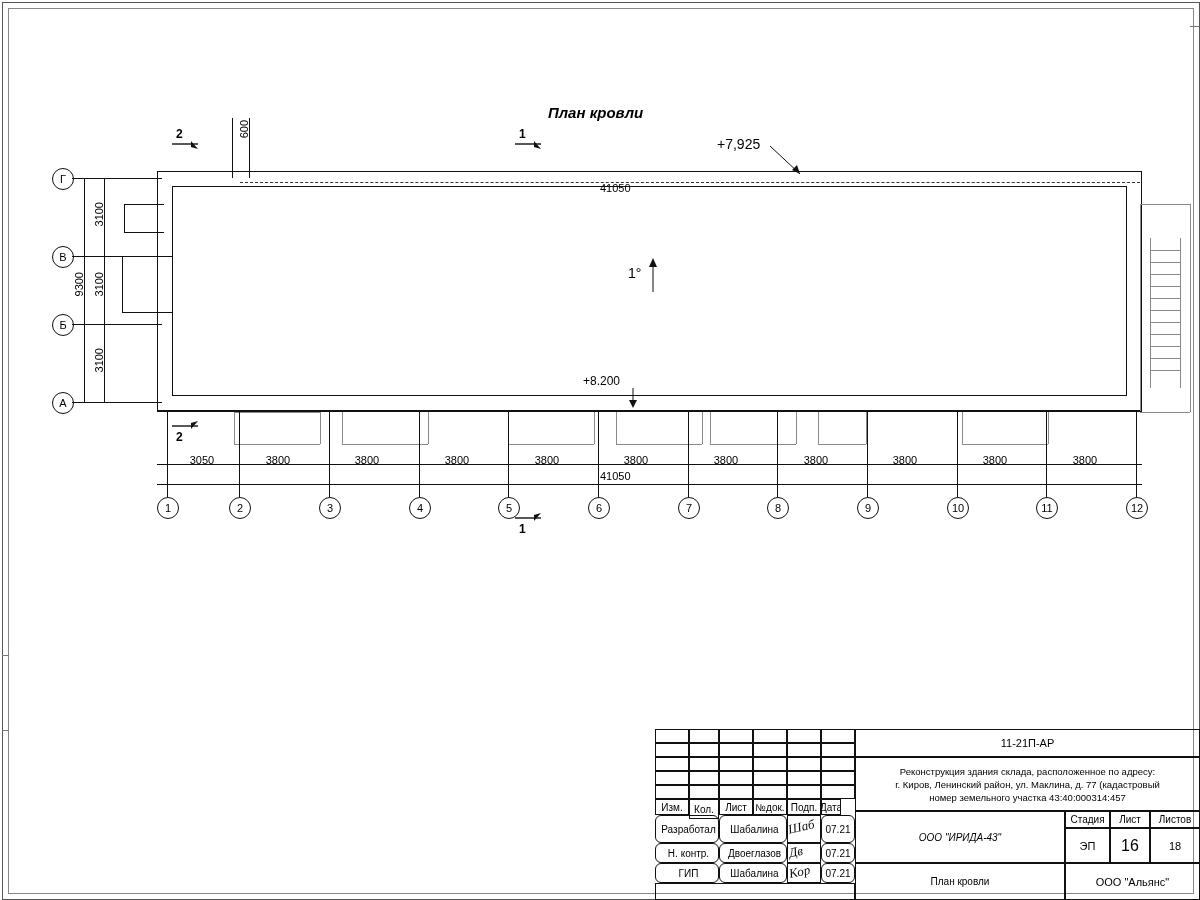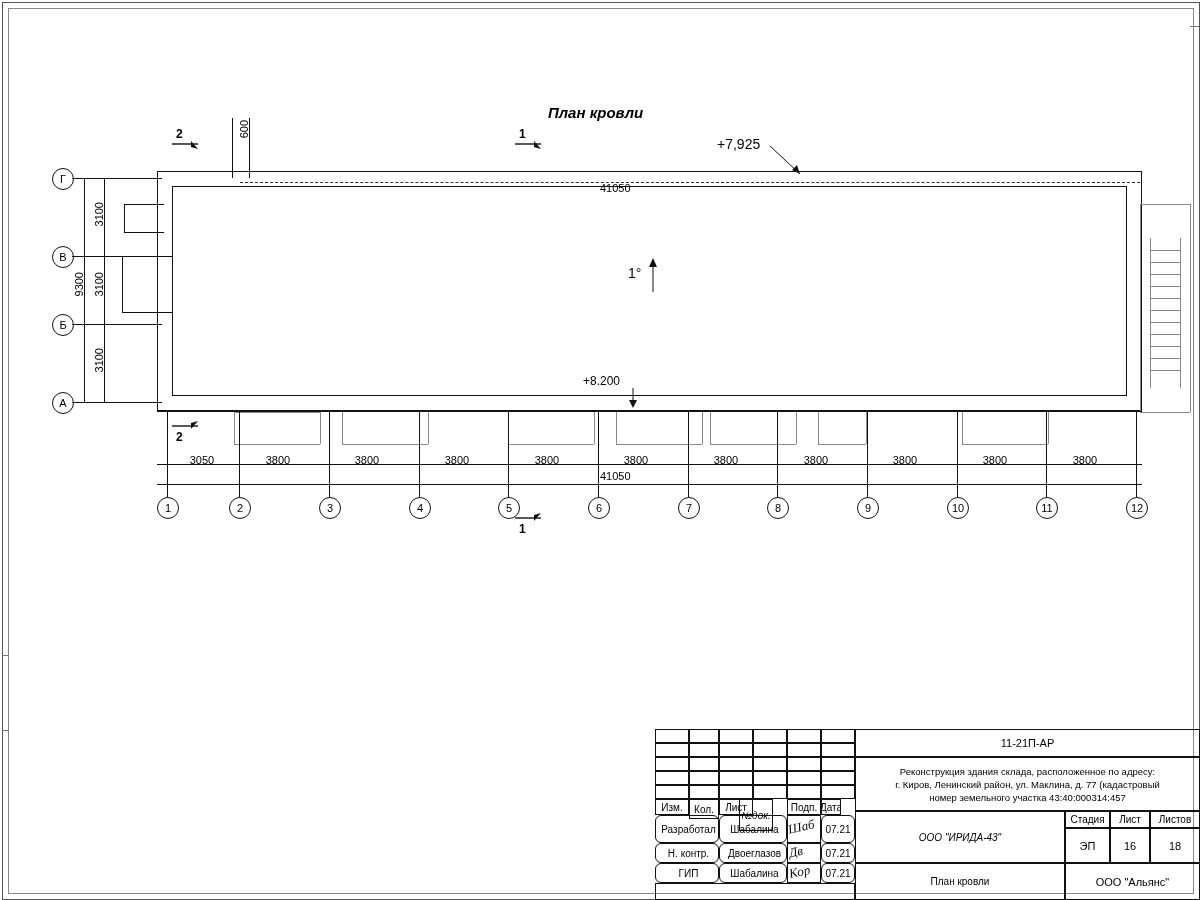--- a/index.html
+++ b/index.html
@@ -263,21 +263,21 @@
     <div class="cell" style="left:0px;top:56px;width:34px;height:14px;"></div>
     <div class="cell" style="left:34px;top:56px;width:30px;height:14px;"></div>
     <div class="cell" style="left:64px;top:56px;width:34px;height:14px;"></div>
     <div class="cell" style="left:98px;top:56px;width:34px;height:14px;"></div>
     <div class="cell" style="left:132px;top:56px;width:34px;height:14px;"></div>
     <div class="cell" style="left:166px;top:56px;width:34px;height:14px;"></div>
 
     <div class="cell" style="left:0px;top:70px;width:34px;height:16px;">Изм.</div>
     <div class="cell" style="left:34px;top:70px;width:30px;height:20px;">Кол.</div>
     <div class="cell" style="left:64px;top:70px;width:34px;height:16px;">Лист</div>
-    <div class="cell" style="left:84px;top:70px;width:34px;height:32px;font-style:italic;">№док.</div>
+    <div class="cell" style="left:98px;top:70px;width:34px;height:16px;">№док.</div>
     <div class="cell" style="left:132px;top:70px;width:34px;height:16px;">Подп.</div>
     <div class="cell" style="left:166px;top:70px;width:20px;height:16px;">Дата</div>
 
     <div class="cell lft small" style="left:0px;top:86px;width:64px;height:28px;">Разработал</div>
     <div class="cell lft small" style="left:64px;top:86px;width:68px;height:28px;">Шабалина</div>
     <div class="cell" style="left:132px;top:86px;width:34px;height:28px;"></div>
     <div class="cell small" style="left:166px;top:86px;width:34px;height:28px;">07.21</div>
 
     <div class="cell lft small" style="left:0px;top:114px;width:64px;height:20px;">Н. контр.</div>
     <div class="cell lft small" style="left:64px;top:114px;width:68px;height:20px;">Двоеглазов</div>
@@ -296,18 +296,18 @@
     <div class="stamp" style="left:134px;top:135px;">Кор</div>
 
     <div class="cell" style="left:200px;top:82px;width:210px;height:52px;font-style:italic;font-size:10px;">ООО "ИРИДА-43"</div>
     <div class="cell" style="left:200px;top:134px;width:210px;height:37px;font-size:10px;">План кровли</div>
 
     <div class="cell" style="left:410px;top:82px;width:45px;height:17px;font-size:10px;">Стадия</div>
     <div class="cell" style="left:455px;top:82px;width:40px;height:17px;font-size:10px;">Лист</div>
     <div class="cell" style="left:495px;top:82px;width:50px;height:17px;font-size:10px;">Листов</div>
 
     <div class="cell" style="left:410px;top:99px;width:45px;height:35px;font-size:11px;">ЭП</div>
-    <div class="cell" style="left:455px;top:99px;width:40px;height:35px;font-size:11px;">16</div>
+    <div class="cell" style="left:455px;top:99px;width:40px;height:35px;font-size:16px;">16</div>
     <div class="cell" style="left:495px;top:99px;width:50px;height:35px;font-size:11px;">18</div>
 
     <div class="cell" style="left:410px;top:134px;width:135px;height:37px;font-size:11px;">ООО "Альянс"</div>
   </div>
 </div>
 
 </body></html>

